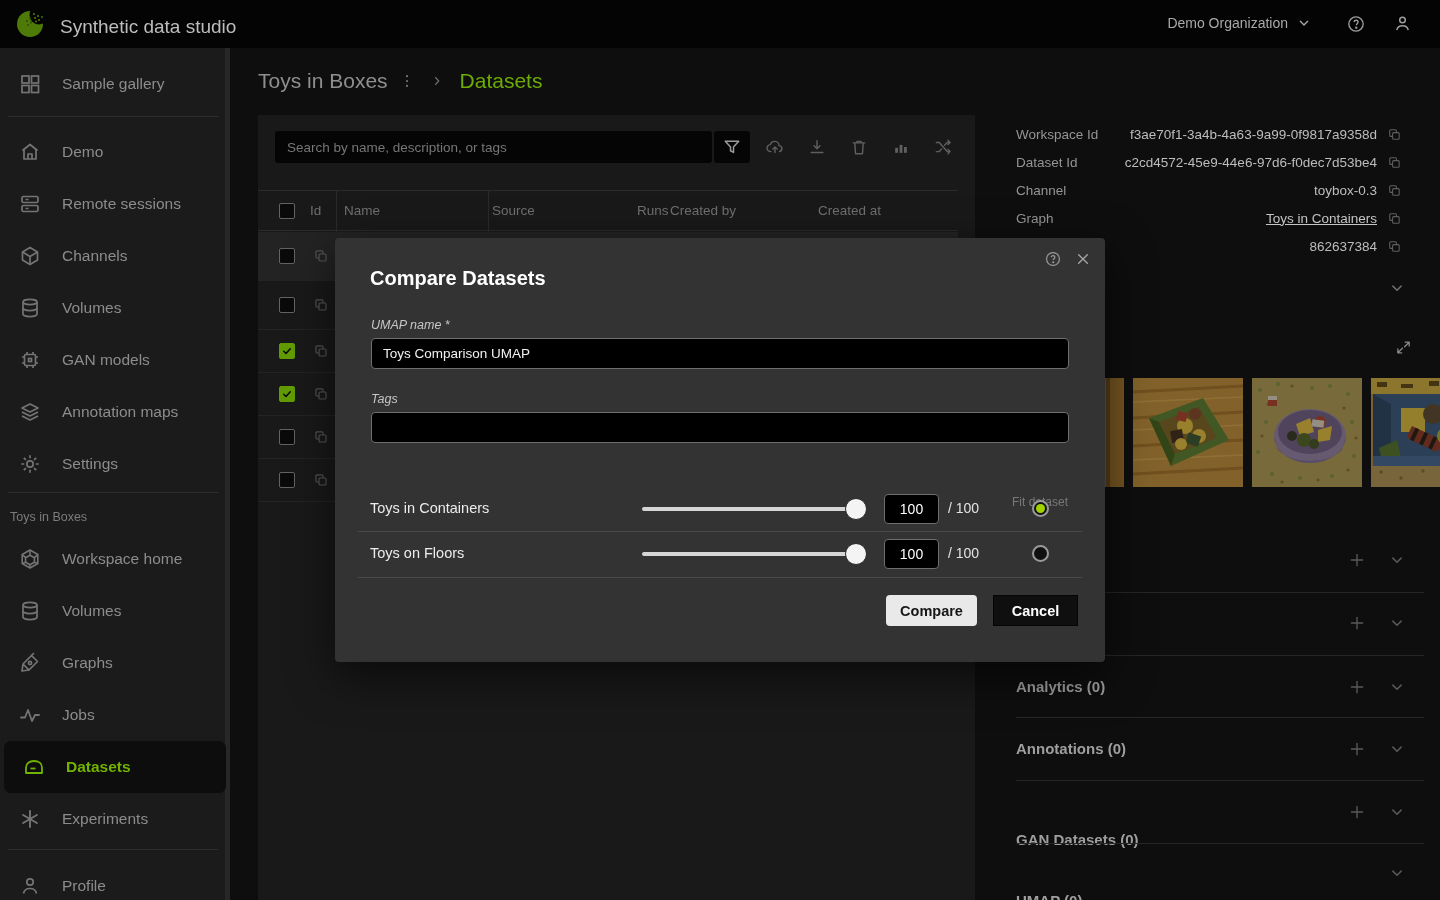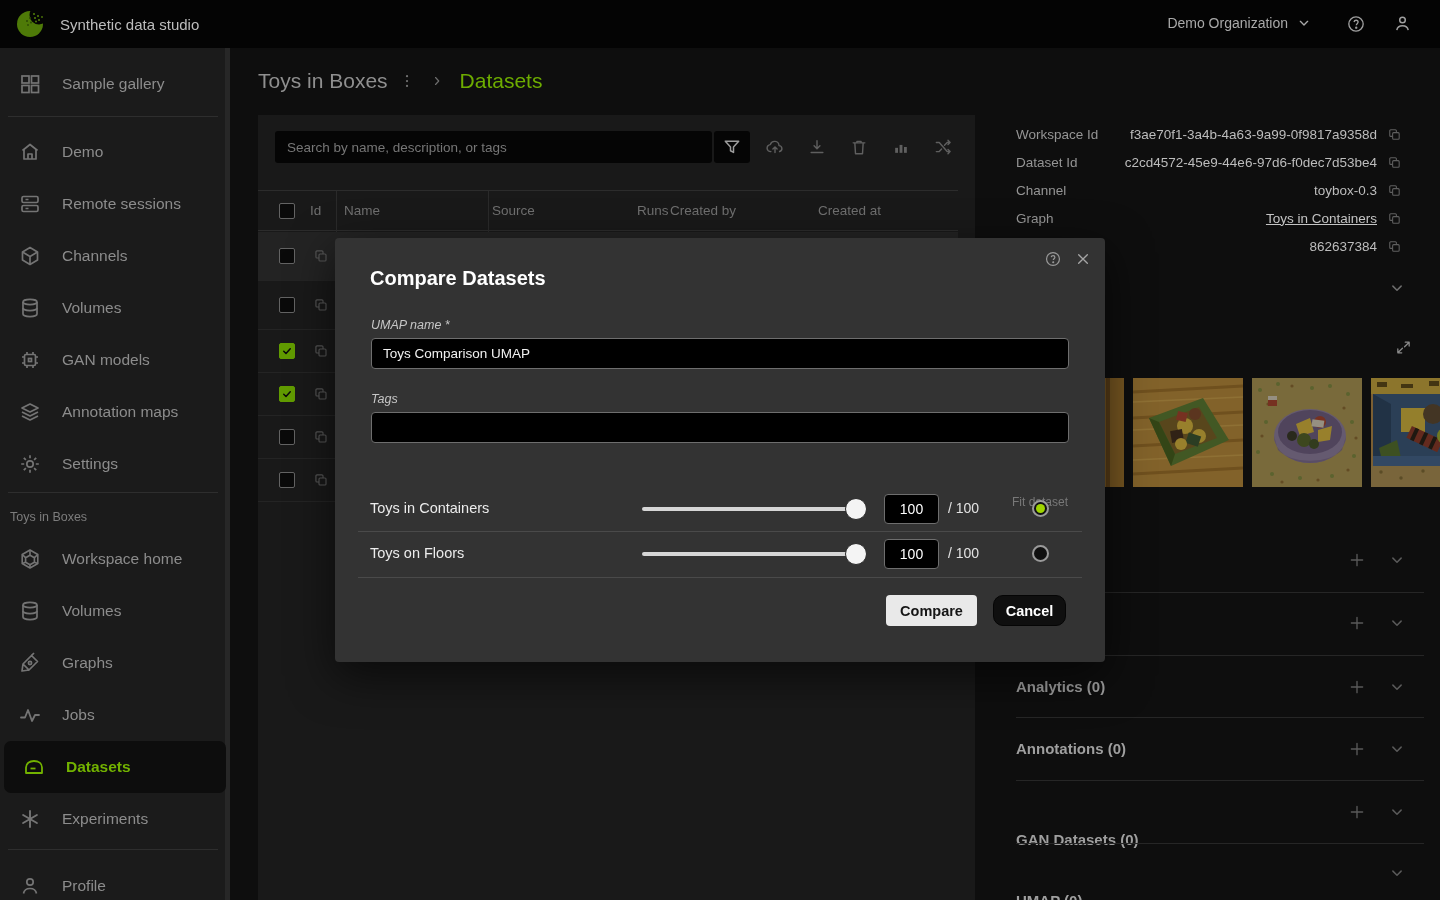--- a/index.html
+++ b/index.html
@@ -3,21 +3,21 @@
 <meta charset="utf-8">
 <style>
   * { margin:0; padding:0; box-sizing:border-box; }
   html,body { background:#000; }
   body { font-family:"Liberation Sans", sans-serif; }
   #app { position:relative; width:1440px; height:900px; background:#0e0e0e; overflow:hidden; }
   .abs { position:absolute; }
 
   
   #topbar { left:0; top:0; width:1440px; height:48px; background:#040404; z-index:3; }
-  #app-title { left:60px; top:16px; font-size:15px; color:#bdbdbd; }
+  #app-title { left:60px; top:16px; font-size:19px; color:#bdbdbd; }
   #org-selector { right:128px; top:15px; color:#a9a9a9; font-size:14px; display:flex; align-items:center; gap:8px; cursor:pointer; }
   .topbar-icon { color:#9f9f9f; }
 
   
   #sidebar { left:0; top:48px; width:230px; height:852px; background:#1b1b1b; z-index:1; }
   #sidebar-scrollbar { right:0; top:0; width:5px; height:852px; background:#272727; }
   .side-item { position:absolute; left:0; width:225px; height:52px; display:flex; align-items:center; cursor:pointer; color:#8c8c8c; }
   .side-item .icn { position:absolute; left:18px; width:24px; height:24px; color:#747474; }
   .side-item .lbl { position:absolute; left:62px; font-size:15.5px; }
   .side-item.active { background:#0d0d0d; border-radius:7px; left:4px; width:222px; color:#72b200; }
@@ -77,21 +77,21 @@
   .ds-name { position:absolute; left:35px; top:14px; font-size:14.5px; color:#ececec; }
   .slider { position:absolute; left:307px; top:21px; width:214px; height:4px; background:#d6d6d6; border-radius:2px; cursor:pointer; }
   .slider-handle { position:absolute; right:-11px; top:-9px; width:22px; height:22px; border-radius:50%; background:#f4f4f4; border:1px solid #2a2a2a; cursor:grab; }
   .ds-num { position:absolute; left:549px; top:8px; width:55px; height:30px; background:#000; border:1px solid #6e6e6e; border-radius:4px; color:#fff; font-size:14px; text-align:center; font-family:"Liberation Sans",sans-serif; }
   .ds-max { position:absolute; left:613px; top:14px; font-size:14px; color:#e3e3e3; }
   .radio { position:absolute; left:697px; top:14px; width:17px; height:17px; border-radius:50%; border:2px solid #9a9a9a; background:#111; cursor:pointer; display:flex; align-items:center; justify-content:center; }
   .radio .dot { width:9px; height:9px; border-radius:50%; background:#101010; }
   .radio.selected .dot { background:#9fd400; }
   .modal-divider { position:absolute; left:23px; width:724px; height:1px; background:#4a4a4a; }
   #compare-button { position:absolute; left:551px; top:357px; width:91px; height:31px; background:#e9e9e9; color:#161616; border:none; border-radius:4px; font-size:14.5px; font-weight:700; cursor:pointer; font-family:"Liberation Sans",sans-serif; }
-  #cancel-button { position:absolute; left:658px; top:357px; width:73px; height:31px; background:#0f0f0f; color:#ffffff; border:1px solid #050505; border-radius:10px; font-size:14.5px; font-weight:700; cursor:pointer; font-family:"Liberation Sans",sans-serif; }
+  #cancel-button { position:absolute; left:658px; top:357px; width:85px; height:31px; background:#0f0f0f; color:#ffffff; border:1px solid #050505; border-radius:0; font-size:14.5px; font-weight:700; cursor:pointer; font-family:"Liberation Sans",sans-serif; }
 </style>
 </head>
 <body>
 
 <svg width="0" height="0" style="position:absolute">
   <defs>
     <symbol id="i-grid" viewBox="0 0 24 24">
         <g fill="none" stroke="currentColor" stroke-width="1.7">
           <rect x="4" y="4" width="7" height="7"></rect>
           <rect x="13.5" y="4" width="7" height="7"></rect>

